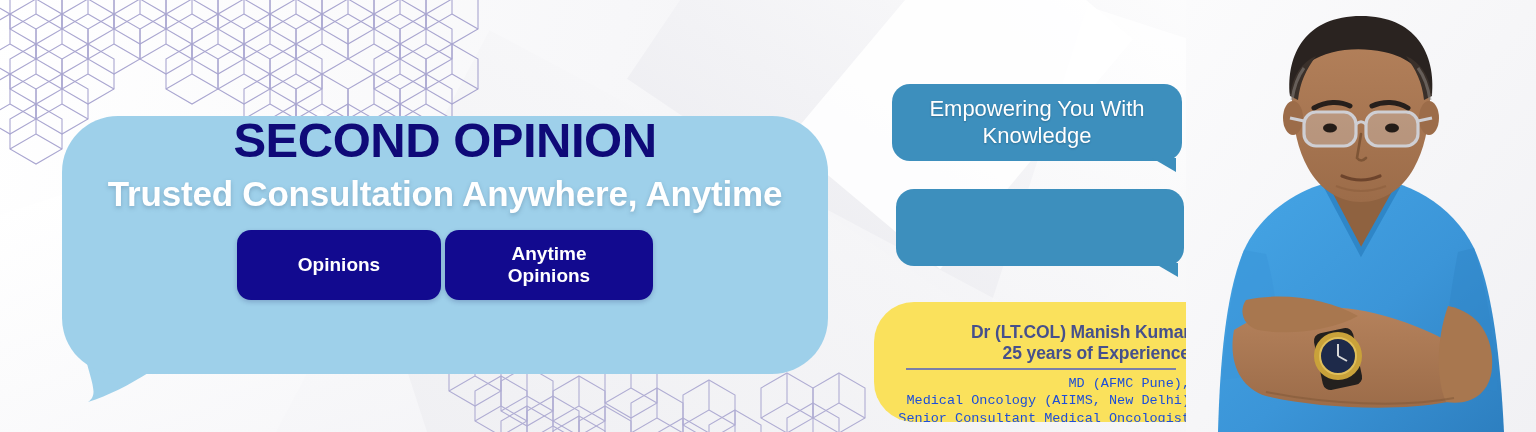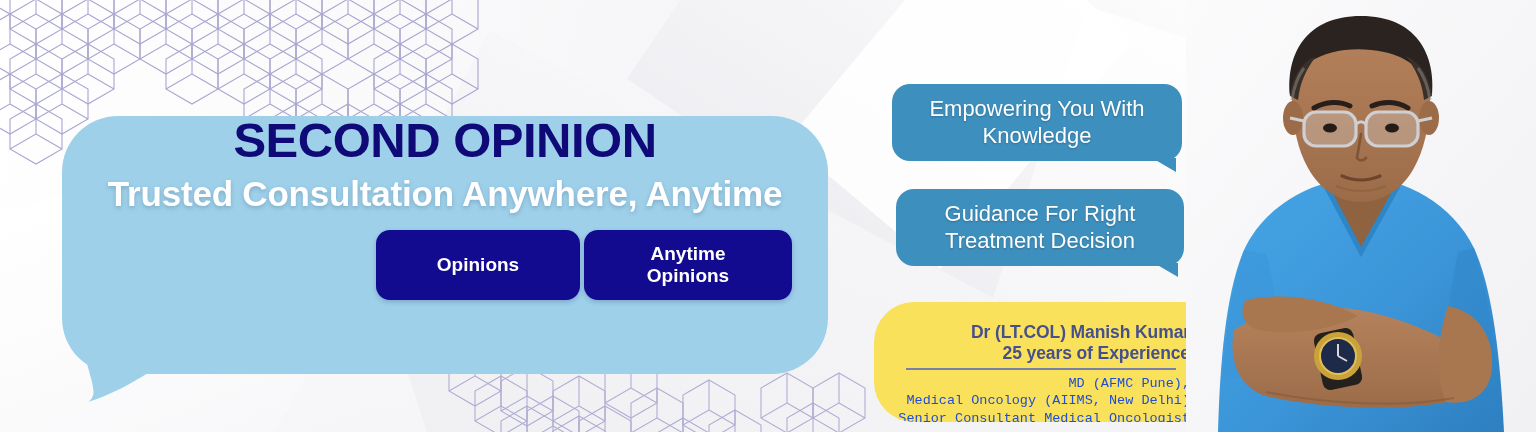--- a/index.html
+++ b/index.html
@@ -109,21 +109,21 @@
     font-size: 35px;
     font-weight: bold;
     color: #ffffff;
     letter-spacing: -0.2px;
     line-height: 1.1;
     text-shadow: 0 2px 4px rgba(70,100,130,.35);
   }
 
   .pill-row {
     display: flex;
-    justify-content: flex-end;
+    justify-content: center;
     align-items: stretch;
     gap: 4px;
     margin-top: 16px;
     padding: 0 36px;
   }
   .pill {
     background: #120a8f;
     color: #ffffff;
     border-radius: 14px;
     font-size: 19px;
@@ -377,22 +377,20 @@
       </div>
     </div>
   </div>
 
   <div class="info-bubble" id="info-bubble-1">
     <span>Empowering You With
 Knowledge</span>
     <span class="tail"></span>
   </div>
   <div class="info-bubble" id="info-bubble-2">
-    <span>Guidance For Right
-Treatment Decision</span>
     <span class="tail"></span>
   </div>
 
   <div id="doctor-card">
     <div class="doc-name">Dr (LT.COL) Manish Kumar
 25 years of Experience</div>
     <div class="doc-divider"></div>
     <div class="doc-creds">MD (AFMC Pune),
 Medical Oncology (AIIMS, New Delhi)
 Senior Consultant Medical Oncologist</div>

